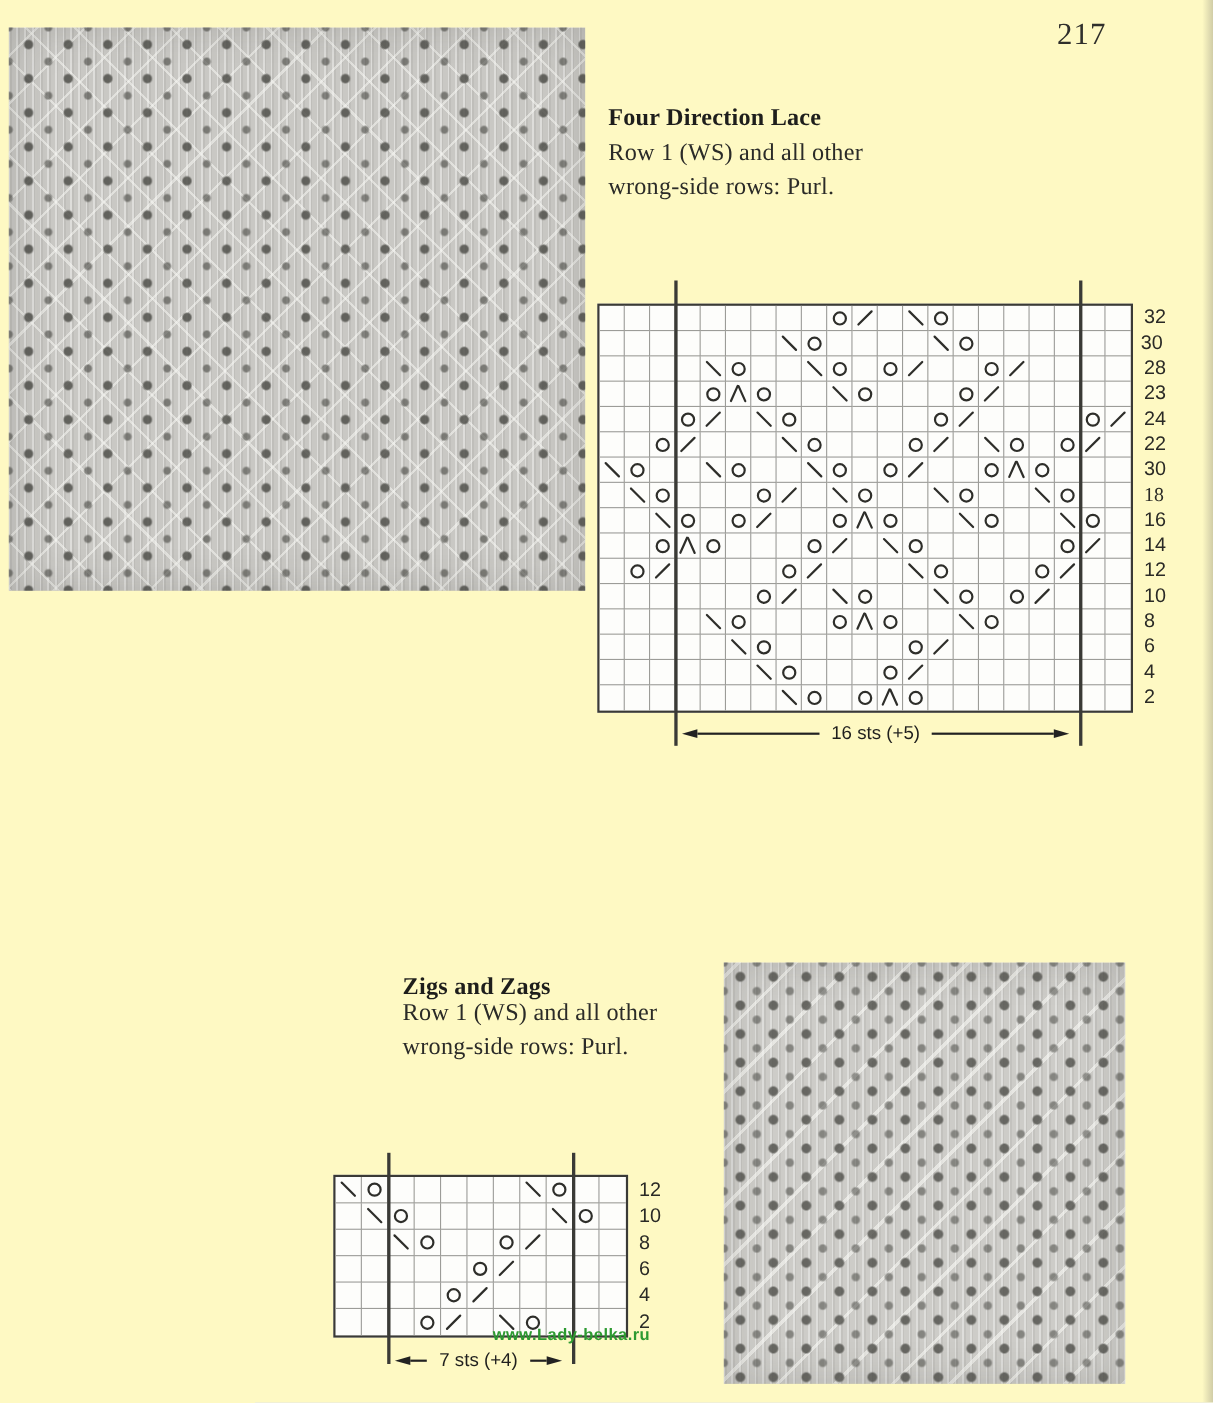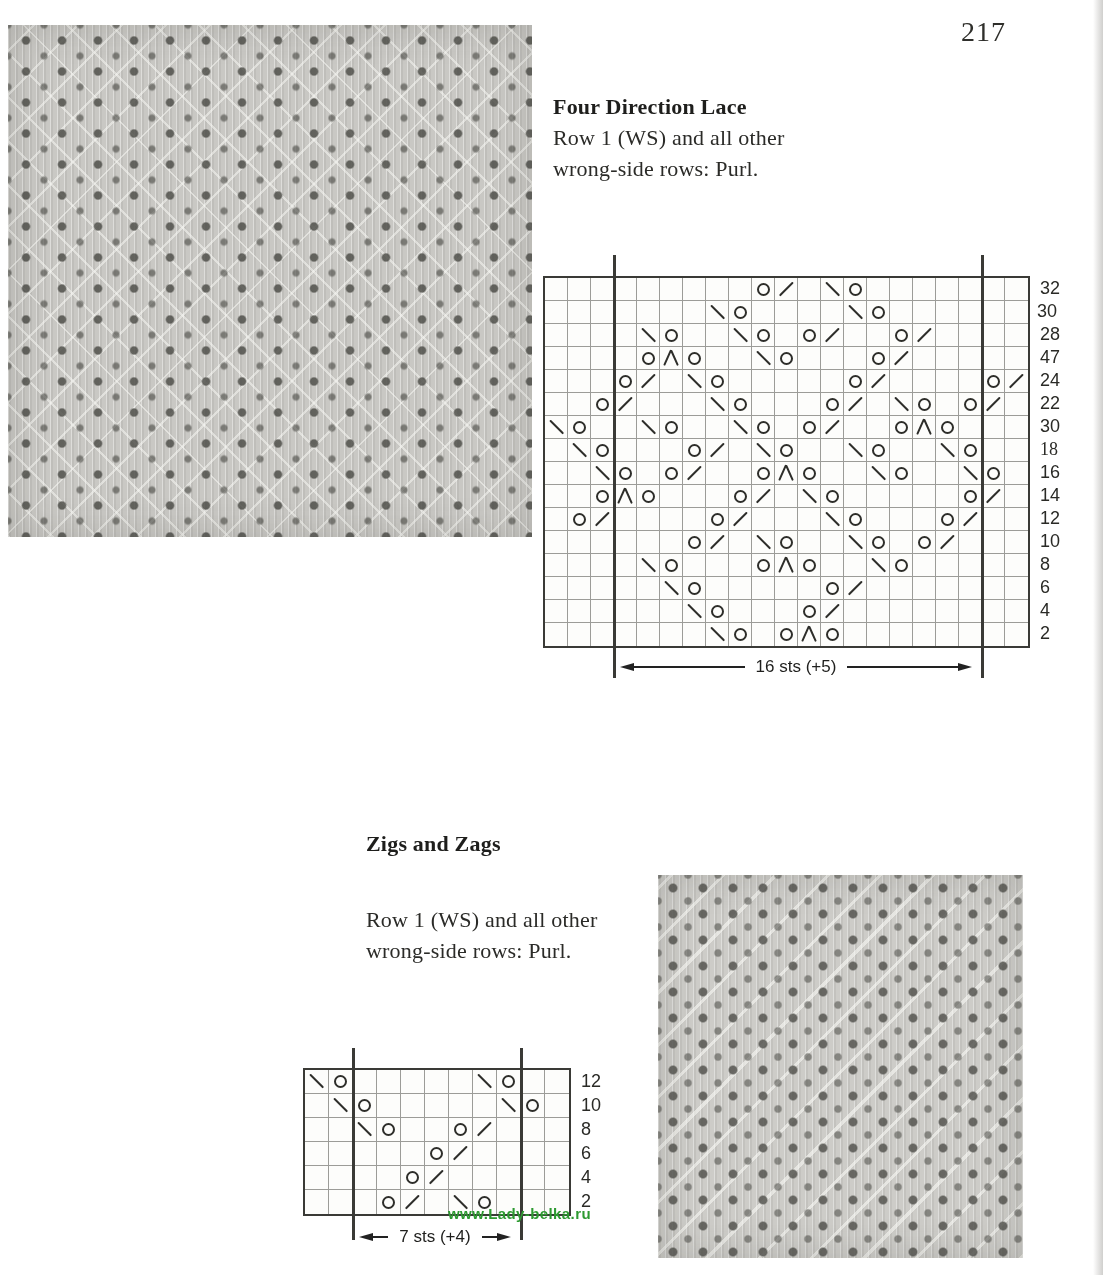--- a/index.html
+++ b/index.html
@@ -1,18 +1,18 @@
 <!DOCTYPE html>
 <html><head>
 <meta charset="utf-8">
 <style>
   html,body { margin:0; padding:0; background:#e8e8e4; }
   .page {
     position:relative; width:1103px; height:1275px; margin:0 auto;
-    background:#ffffff; overflow:hidden;
+    background:#fef9c3; overflow:hidden;
     font-family:"Liberation Serif","DejaVu Serif",serif; color:#2b2b28;
   }
   .abs { position:absolute; }
 
   
   .photo {
     position:absolute; box-shadow: inset 0 0 40px rgba(60,60,55,.18);
   }
   .photo-diamond {
     background-color:#c9c8c4;
@@ -800,21 +800,21 @@
         <div class="chart-cell br"></div>
         <div class="chart-cell br"></div>
         <div class="chart-cell br"></div>
         <div class="chart-cell"></div>
       </div>
       <div class="repeat-line" style="left: 70px; top: -21px; height: 423px;"></div>
       <div class="repeat-line" style="left: 438px; top: -21px; height: 423px;"></div>
       <div class="row-num" style="left: 497px; top: 0px; height: 23px; line-height: 25px;">32</div>
       <div class="row-num" style="left: 494px; top: 23px; height: 23px; line-height: 25px;">30</div>
       <div class="row-num" style="left: 497px; top: 46px; height: 23px; line-height: 25px;">28</div>
-      <div class="row-num" style="left: 497px; top: 69px; height: 23px; line-height: 25px;">47</div>
+      <div class="row-num" style="left: 497px; top: 69px; height: 23px; line-height: 25px;">23</div>
       <div class="row-num" style="left: 497px; top: 92px; height: 23px; line-height: 25px;">24</div>
       <div class="row-num" style="left: 497px; top: 115px; height: 23px; line-height: 25px;">22</div>
       <div class="row-num" style="left: 497px; top: 138px; height: 23px; line-height: 25px;">30</div>
       <div class="row-num" style="left: 497px; top: 161px; height: 23px; line-height: 25px; font-family: Liberation Serif, serif;">18</div>
       <div class="row-num" style="left: 497px; top: 184px; height: 23px; line-height: 25px;">16</div>
       <div class="row-num" style="left: 497px; top: 207px; height: 23px; line-height: 25px;">14</div>
       <div class="row-num" style="left: 497px; top: 230px; height: 23px; line-height: 25px;">12</div>
       <div class="row-num" style="left: 497px; top: 253px; height: 23px; line-height: 25px;">10</div>
       <div class="row-num" style="left: 497px; top: 276px; height: 23px; line-height: 25px;">8</div>
       <div class="row-num" style="left: 497px; top: 299px; height: 23px; line-height: 25px;">6</div>
@@ -822,21 +822,21 @@
       <div class="row-num" style="left: 497px; top: 345px; height: 23px; line-height: 25px;">2</div>
       <div class="sts-arrow" style="left: 77px; width: 352px; top: 383px;">
         <span class="ah ah-l"></span>
         <span class="arrow-line"></span>
         <span class="sts-label">16 sts (+5)</span>
         <span class="arrow-line"></span>
         <span class="ah ah-r"></span>
       </div>
     </div>
 
-  <div class="abs sec-title" style="left:366px; top:831px;">Zigs and Zags</div>
+  <div class="abs sec-title" style="left:366px; top:884px;">Zigs and Zags</div>
   <div class="abs sec-line" style="left:366px; top:907px;">Row 1 (WS) and all other</div>
   <div class="abs sec-line" style="left:366px; top:938px;">wrong-side rows: Purl.</div>
 
   <div class="photo photo-zigzag" style="left:658px; top:875px; width:365px; height:383px;"></div>
 
   <div class="chart-mount" style="left:303px; top:1068px;">
       <div class="chart-grid" style="grid-template-columns: repeat(11, 24px); grid-template-rows: repeat(6, 24px); width: 264px; height: 144px;">
         <div class="chart-cell br bb">
           <span class="sym sym-ssk"></span>
         </div>

